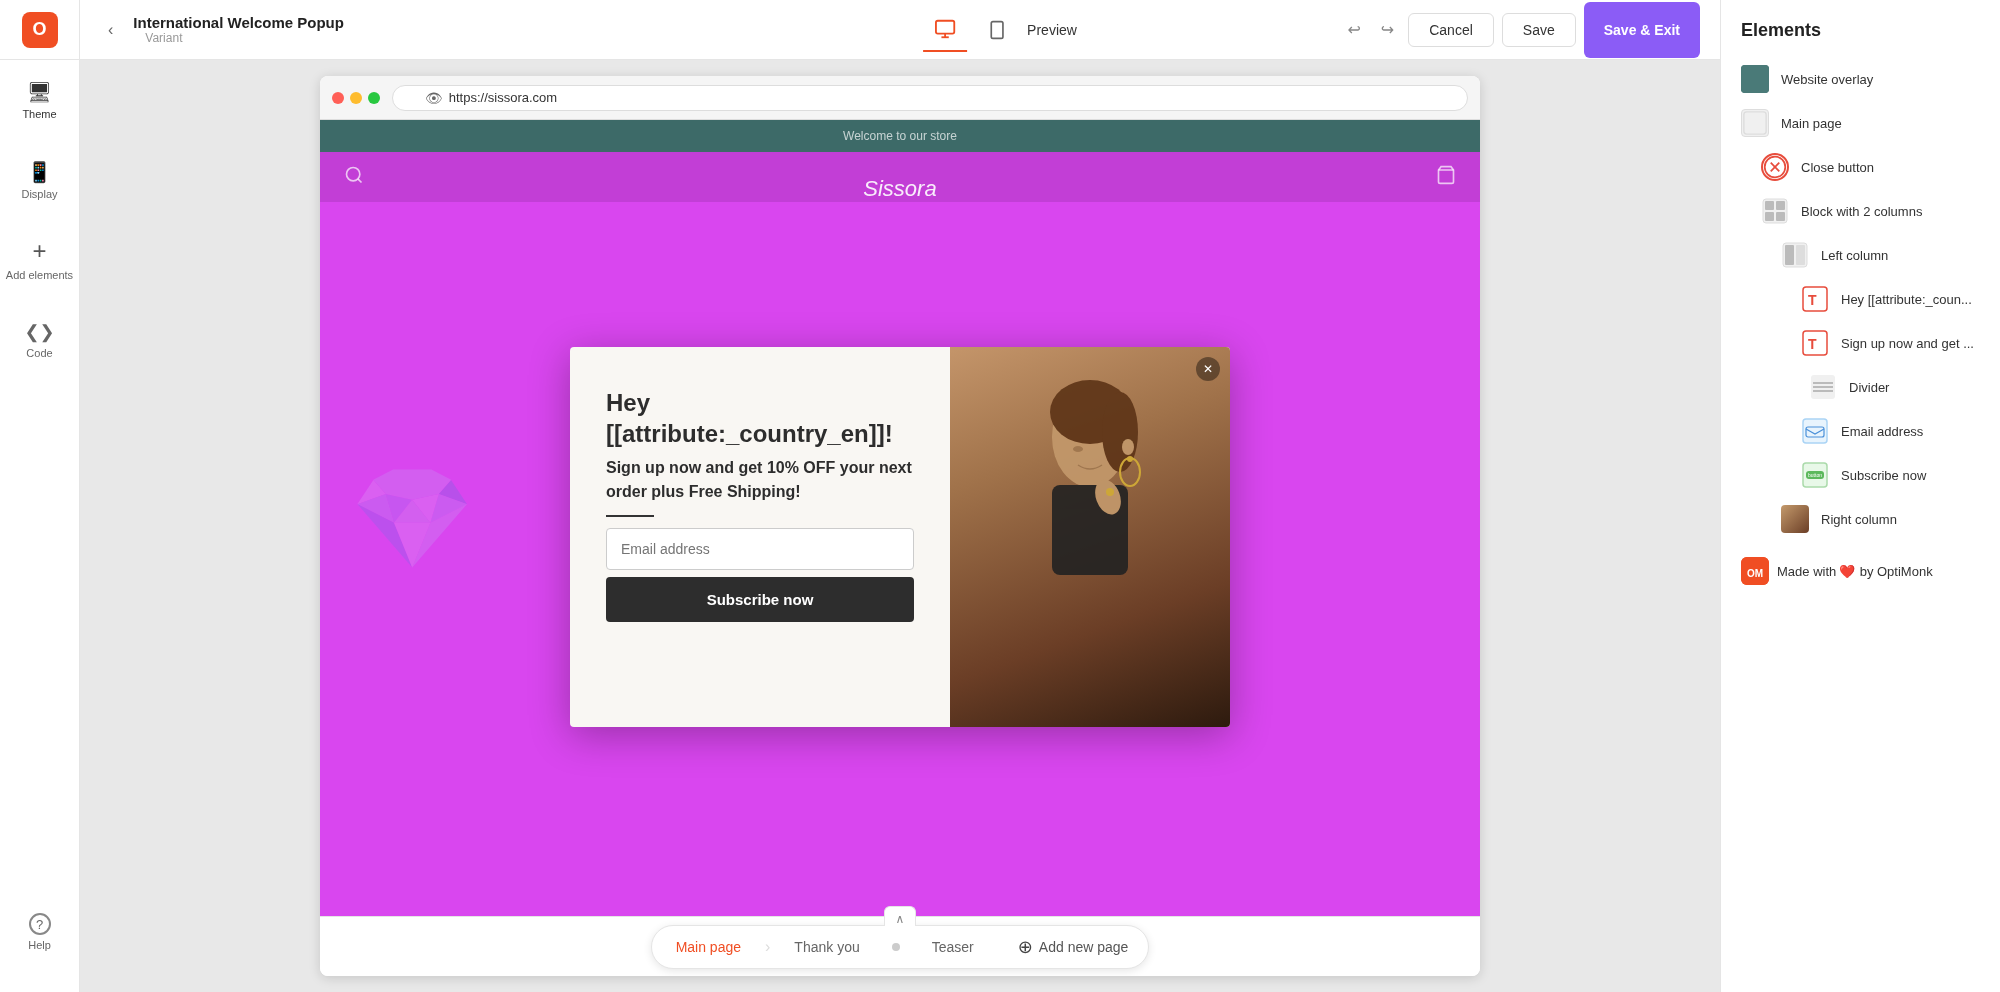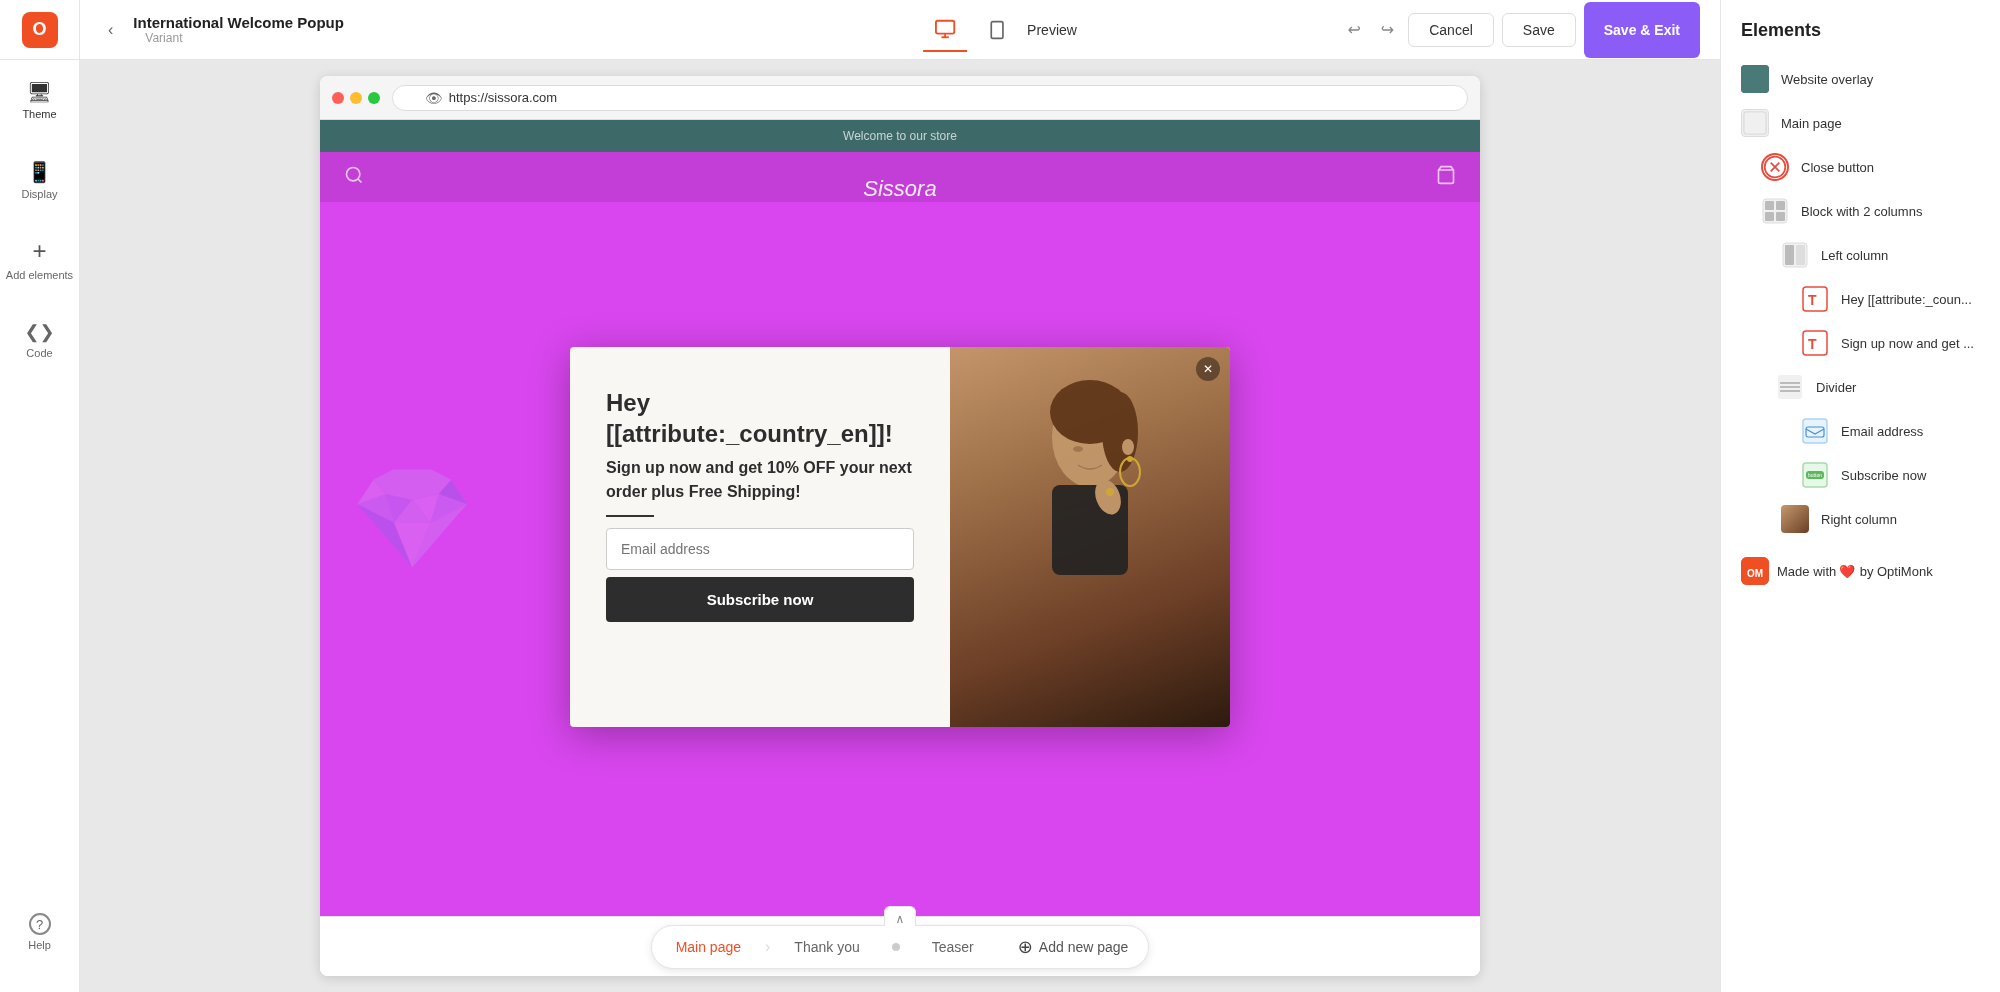--- a/index.html
+++ b/index.html
@@ -616,21 +616,21 @@
   <div class="element-item" style="padding-left:80px;">
     <div class="element-icon">
       <svg width="28" height="28" viewBox="0 0 28 28">
         <rect x="2" y="2" width="24" height="24" rx="3" fill="white" stroke="#e74c3c" stroke-width="1.5"></rect>
         <text x="7" y="20" font-size="14" font-weight="bold" fill="#e74c3c">T</text>
       </svg>
     </div>
     <span class="element-label">Sign up now and get ...</span>
   </div>
 
-  <div class="element-item" style="padding-left:55px;">
+  <div class="element-item" style="padding-left:88px;">
     <div class="element-icon">
       <svg width="28" height="28" viewBox="0 0 28 28">
         <rect x="2" y="2" width="24" height="24" rx="3" fill="#f0f0f0"></rect>
         <line x1="4" y1="10" x2="24" y2="10" stroke="#aaa" stroke-width="1.5"></line>
         <line x1="4" y1="14" x2="24" y2="14" stroke="#aaa" stroke-width="1.5"></line>
         <line x1="4" y1="18" x2="24" y2="18" stroke="#aaa" stroke-width="1.5"></line>
       </svg>
     </div>
     <span class="element-label">Divider</span>
   </div>

